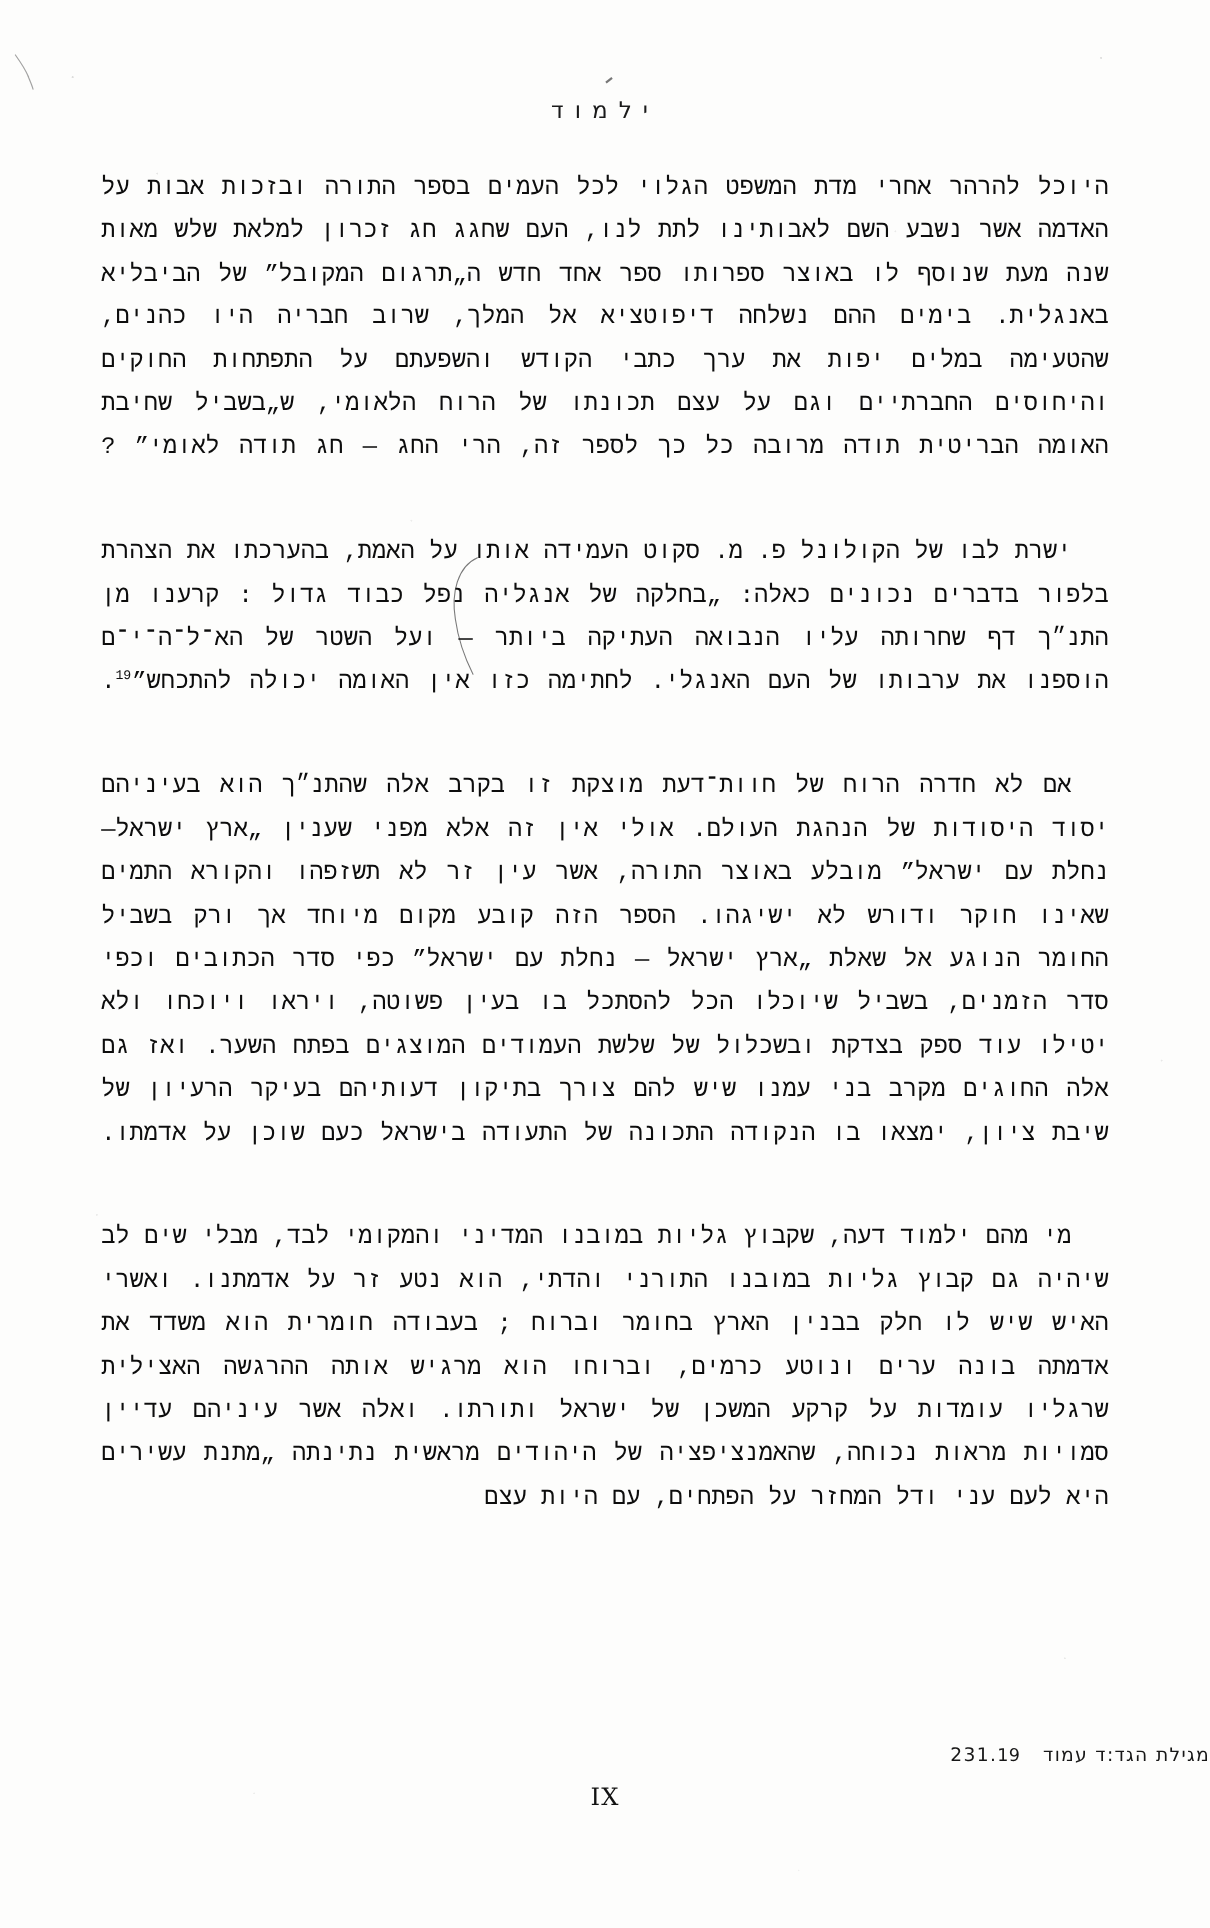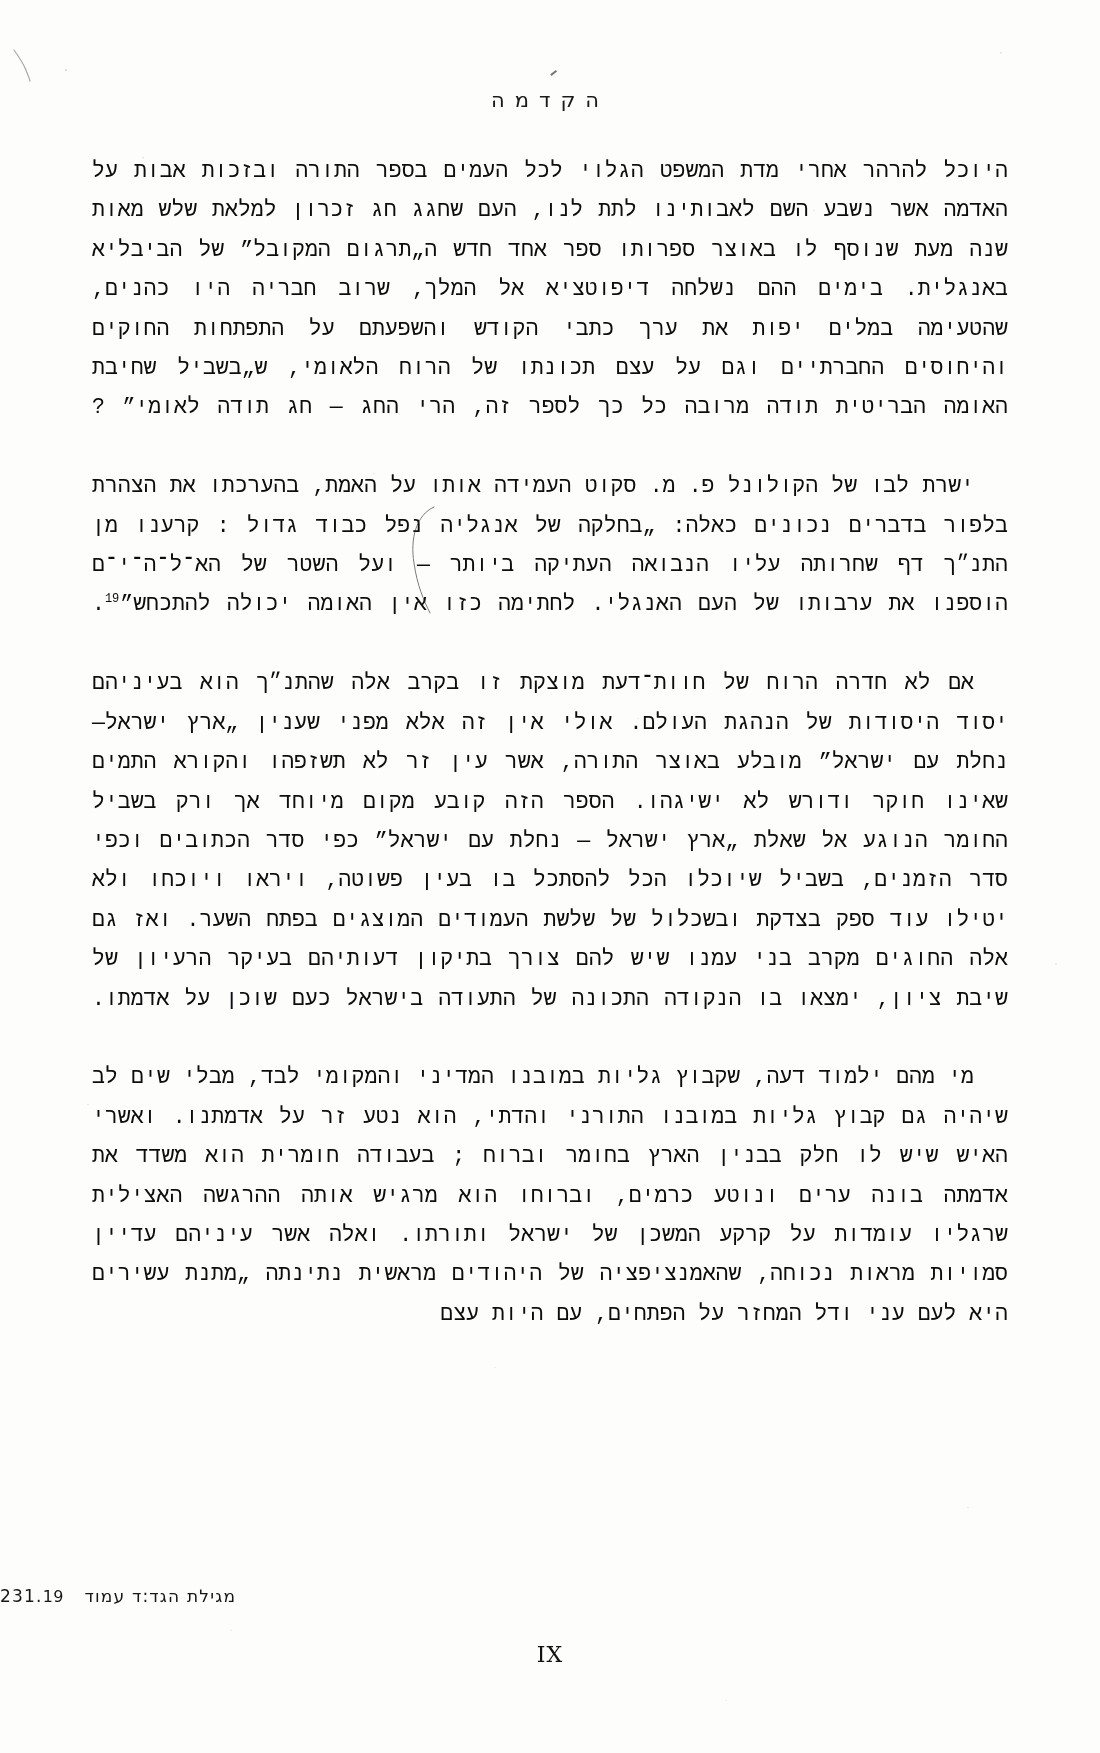--- a/index.html
+++ b/index.html
@@ -84,21 +84,21 @@
     line-height: 39.4px;
     text-align: justify;
     text-justify: inter-word;
   }
   .para {
     margin: 0;
     text-indent: 0;
     font-family: Liberation Mono, monospace;
   }
   .para + .para {
-    margin-top: 0px;
+    margin-top: 16px;
   }
   .para.indented {
     text-indent: 34px;
   }
   
   .para .tail {
     display: inline;
   }
   .para::after {
     content: "";
@@ -124,21 +124,21 @@
     pointer-events: none;
     opacity: .62;
   }
 
   
   .footnote {
     position: absolute;
     top: 1586px;
     left: 0;
     right: 0;
-    text-align: left;
+    text-align: right;
     font-size: 17px;
     color: #171717;
     letter-spacing: .4px;
   }
   .footnote .fn-num {
     font-size: 16px;
     margin-inline-start: 14px;
   }
   .footnote .fn-text {
     letter-spacing: 1.2px;
@@ -148,37 +148,36 @@
   .folio {
     position: absolute;
     top: 1622px;
     left: 0;
     right: 0;
     text-align: center;
     font-family: "DejaVu Serif", "Liberation Serif", serif;
     font-size: 22px;
     letter-spacing: 1px;
     color: #121212;
-    margin-top: 20px;
   }
 </style>
 </head>
 <body>
 
 <div class="page">
 
   <div class="scan-noise"></div>
 
   <svg class="corner-stroke" viewBox="0 0 34 36" xmlns="http://www.w3.org/2000/svg">
     <path d="M2 2 C7 9, 11 15, 14 22 M13 20 C15 25, 17 29, 18 33" stroke="#4a4a4a" stroke-width="1.1" fill="none" stroke-linecap="round"></path>
   </svg>
 
   <div class="running-head">
     <span class="tick"></span>
-    <span>הקדמה</span>
+    <span>ילמוד</span>
   </div>
 
   <div class="body-block">
 
     <p class="para">
       <span>היוכל להרהר אחרי מדת המשפט הגלוי לכל העמים בספר התורה ובזכות אבות על האדמה אשר נשבע השם לאבותינו לתת לנו,  העם שחגג חג זכרון למלאת שלש מאות שנה מעת שנוסף לו באוצר ספרותו ספר אחד חדש ה„תרגום המקובל” של הביבליא באנגלית.  בימים ההם נשלחה דיפוטציא אל המלך, שרוב חבריה היו כהנים, שהטעימה במלים יפות את ערך כתבי הקודש והשפעתם על התפתחות החוקים והיחוסים החברתיים וגם על עצם תכונתו של הרוח הלאומי, ש„בשביל שחיבת האומה הבריטית תודה מרובה כל כך לספר זה, הרי החג — חג תודה לאומי” ?</span>
     </p>
 
     <p class="para indented">
       <span>ישרת לבו של הקולונל פ. מ. סקוט העמידה אותו על האמת, בהערכתו את הצהרת בלפור בדברים נכונים כאלה: „בחלקה של אנגליה נפל כבוד גדול : קרענו מן התנ״ך דף שחרותה עליו הנבואה העתיקה ביותר — ועל השטר של הא־ל־ה־י־ם הוספנו את ערבותו של העם האנגלי.  לחתימה כזו אין האומה יכולה להתכחש”</span><sup class="fn-ref">19</sup><span class="tail">.</span>

